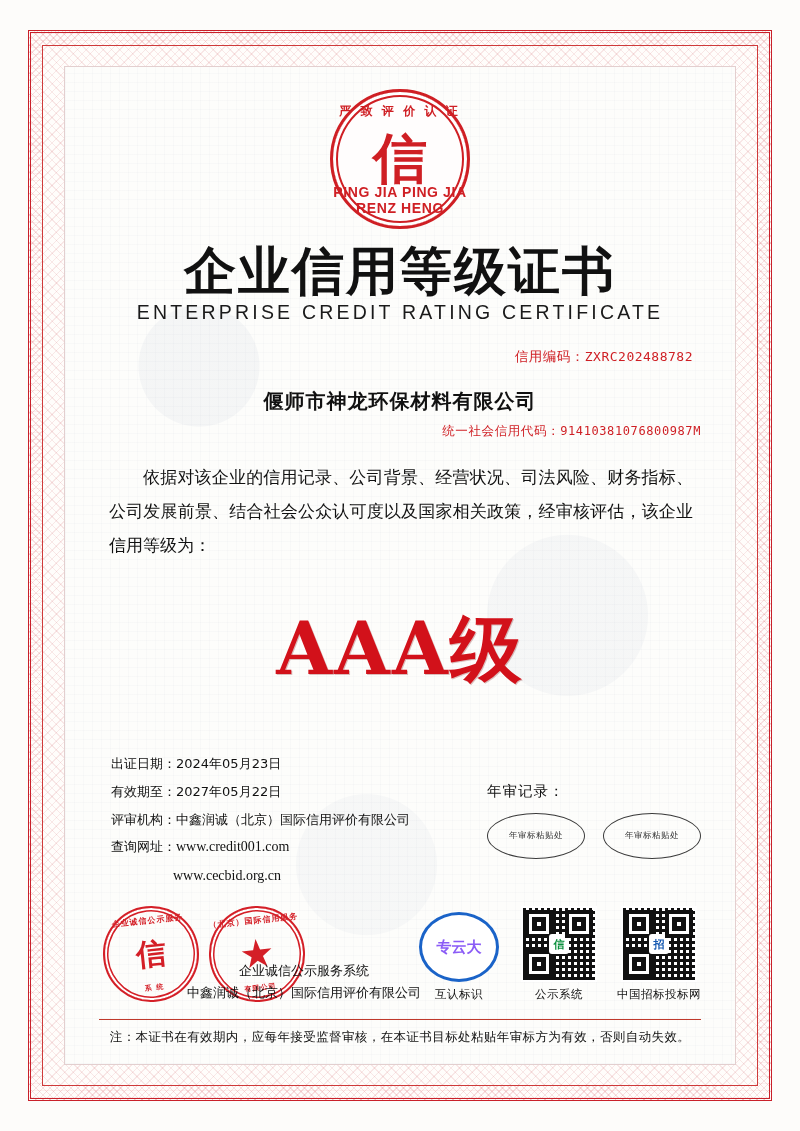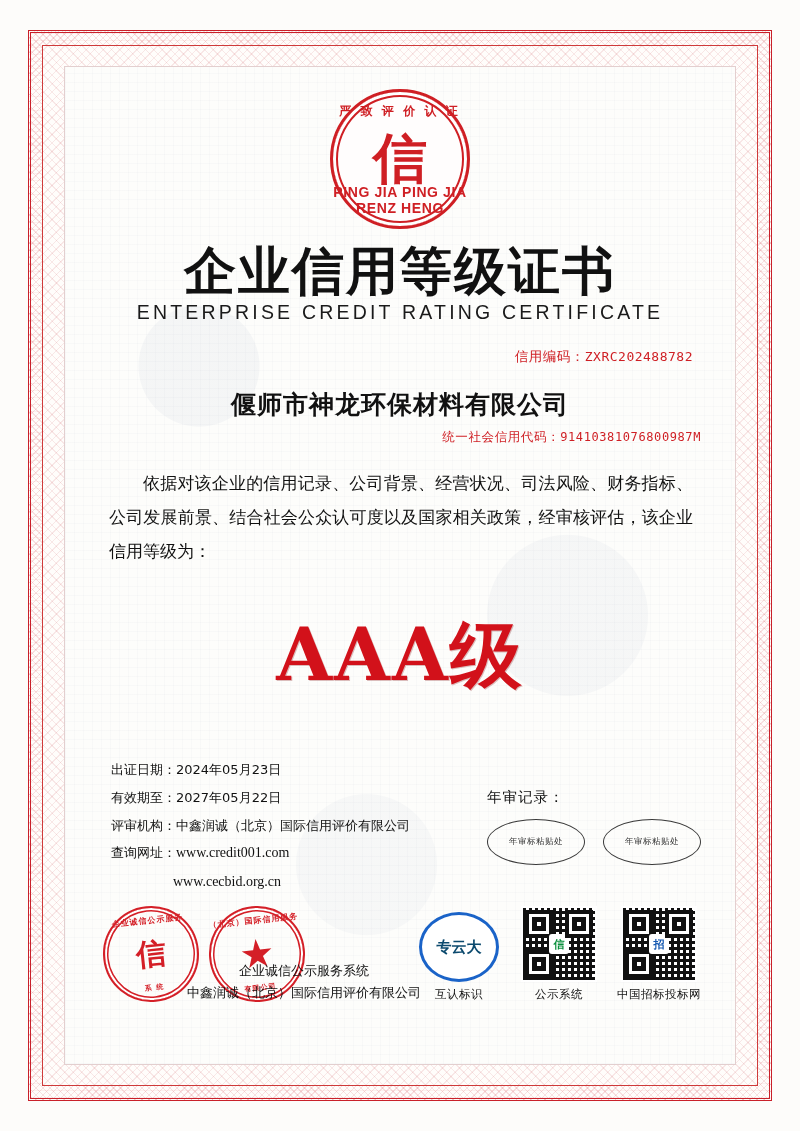--- a/index.html
+++ b/index.html
@@ -143,21 +143,21 @@
     letter-spacing: 0.5px;
   }
   .code-line .code-val {
     font-family: "DejaVu Sans Mono", monospace;
     font-size: 13px;
   }
 
   .company {
     margin-top: 22px;
     text-align: center;
-    font-size: 25px;
+    font-size: 20px;
     font-weight: bold;
     color: #111;
     letter-spacing: 1px;
     font-family: "DejaVu Sans", "Liberation Sans", sans-serif;
   }
   .uscc {
     margin-top: 8px;
     text-align: right;
     font-size: 12.5px;
     color: #cf1f24;
@@ -381,21 +381,21 @@
     border-radius: 50%;
     background: #ffffff;
     border: 3px solid #1a63c8;
     position: relative;
     display: flex;
     align-items: center;
     justify-content: center;
   }
   .logo-mark .lm-text {
     font-size: 15px;
-    color: #0c4a6e;
+    color: #8b5cf6;
     font-weight: bold;
     font-family: "DejaVu Sans", "Liberation Sans", sans-serif;
   }
 
   
   .footer-note {
     position: absolute;
     left: 34px;
     right: 34px;
     bottom: 18px;
@@ -504,16 +504,17 @@
           <div class="badge-item">
             <div class="qr blue">
               <span class="qr-center-dot"></span>
               <span class="qr-logo">招</span>
             </div>
             <div class="badge-label">中国招标投标网</div>
           </div>
         </div>
       </div>
 
+      <div class="footer-note">注：本证书在有效期内，应每年接受监督审核，在本证书目标处粘贴年审标方为有效，否则自动失效。</div>
 
     </div>
   </div>
 </div>
 
 </body></html>

